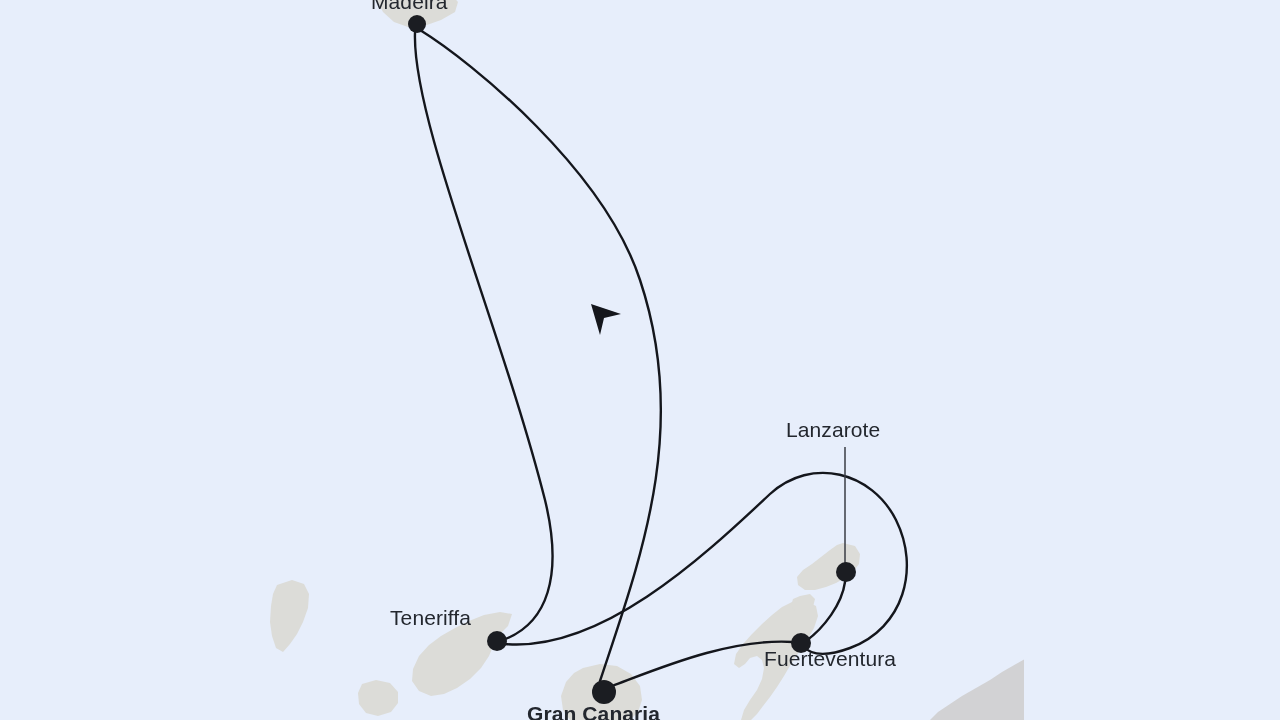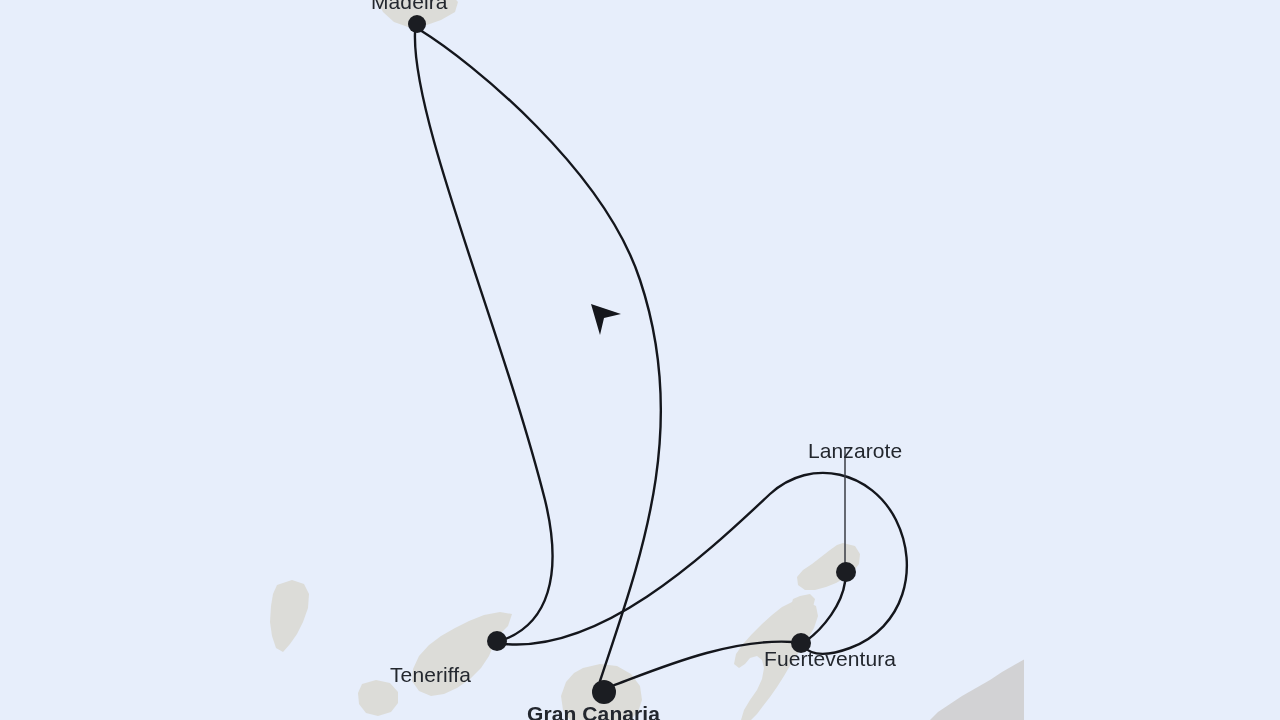--- a/index.html
+++ b/index.html
@@ -30,22 +30,22 @@
     font-family: "Liberation Sans", sans-serif;
     font-size: 21px;
     font-weight: 400;
     letter-spacing: 0.1px;
     line-height: 1;
   }
   .port-label.bold {
     font-weight: 700;
   }
   .lbl-madeira   { left: 371px; top: -9px; }
-  .lbl-lanzarote { left: 786px; top: 440px; margin-left: 22px; }
-  .lbl-teneriffa { left: 390px; top: 664px; }
+  .lbl-lanzarote { left: 786px; top: 419px; }
+  .lbl-teneriffa { left: 390px; top: 607px; }
   .lbl-fuerte    { left: 736px; top: 648px; margin-left: 28px; }
   .lbl-grancan   { left: 527px; top: 703px; }
 </style>
 </head>
 <body>
 
 <div id="map-root">
 
   <svg id="map-svg" viewBox="0 0 1280 720">
 

